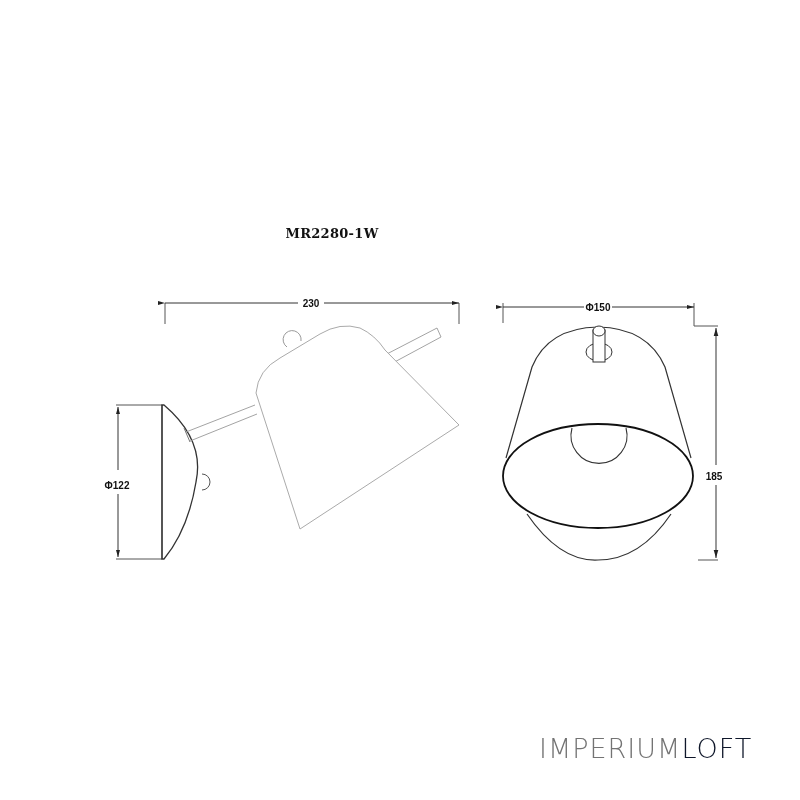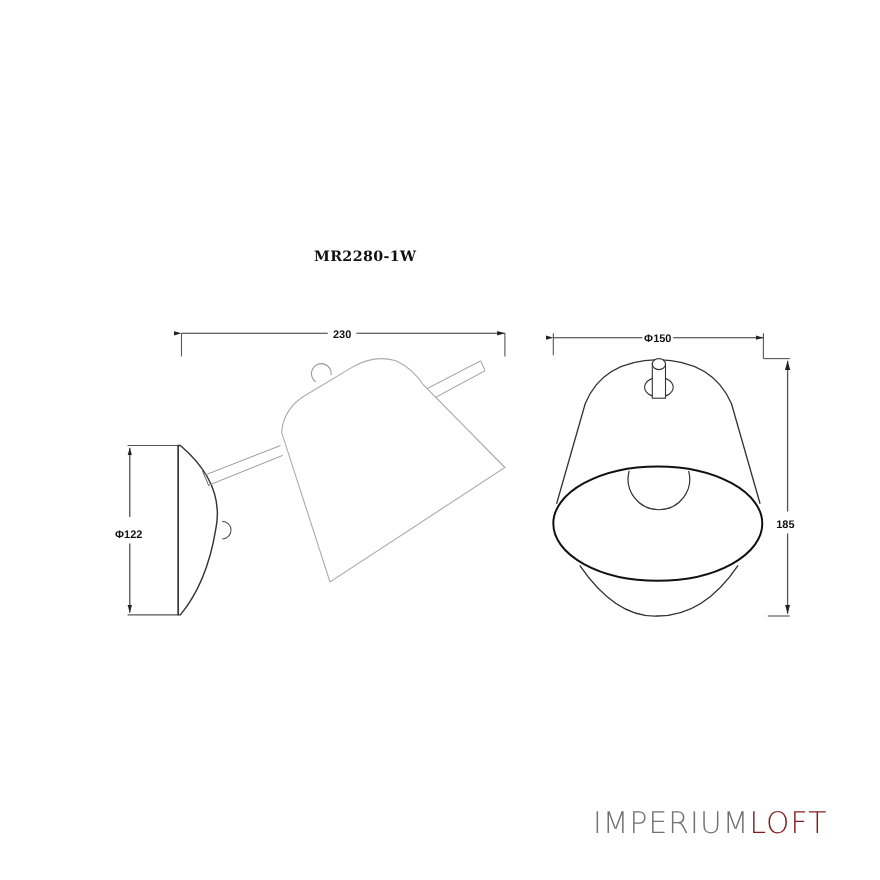--- a/index.html
+++ b/index.html
@@ -10,21 +10,21 @@
       color: #111; letter-spacing: 0.3px; padding-left: 24px; box-sizing: border-box;
     }
     svg.drawing { position: absolute; left: 0; top: 0; }
     .dimtext { font-family: "Liberation Sans", sans-serif; font-size: 10px; fill: #111; font-weight: bold; }
     .logo {
       position: absolute; left: 539px; top: 733px;
       font-family: "DejaVu Sans", sans-serif; font-size: 27px; letter-spacing: 1px;
       font-weight: 300;
     }
     .logo .a { color: #737373; }
-    .logo .b { color: #7f1d1d; }
+    .logo .b { color: #0f172a; }
   </style>
 </head>
 <body>
 
 <div class="title">MR2280-1W</div>
 
 <svg class="drawing" width="800" height="800" viewBox="0 0 800 800">
   <defs>
     <marker id="arr" markerWidth="8" markerHeight="6" refX="7" refY="3" orient="auto">
       <path d="M0,1 L7,3 L0,5 Z" fill="#222"></path>

